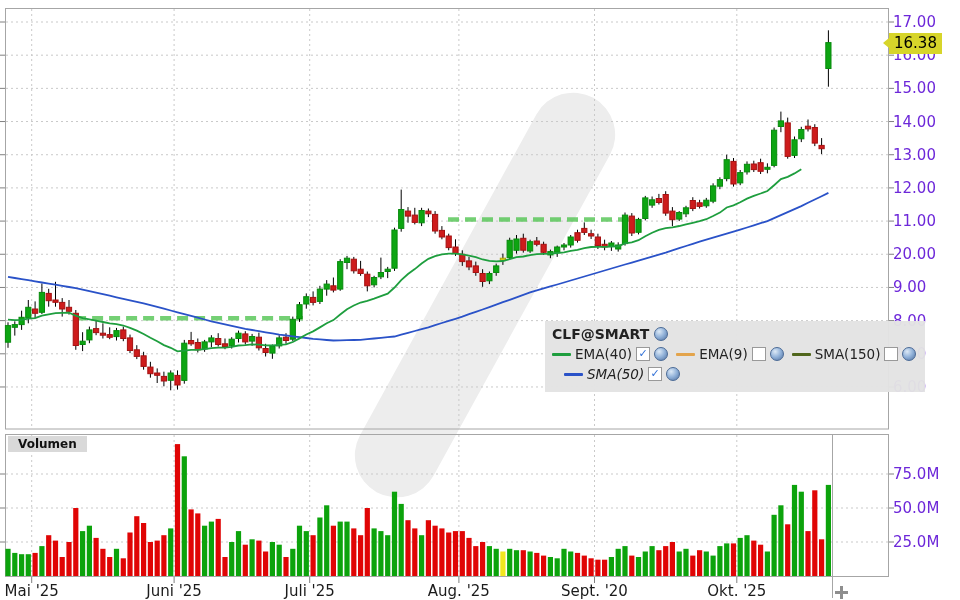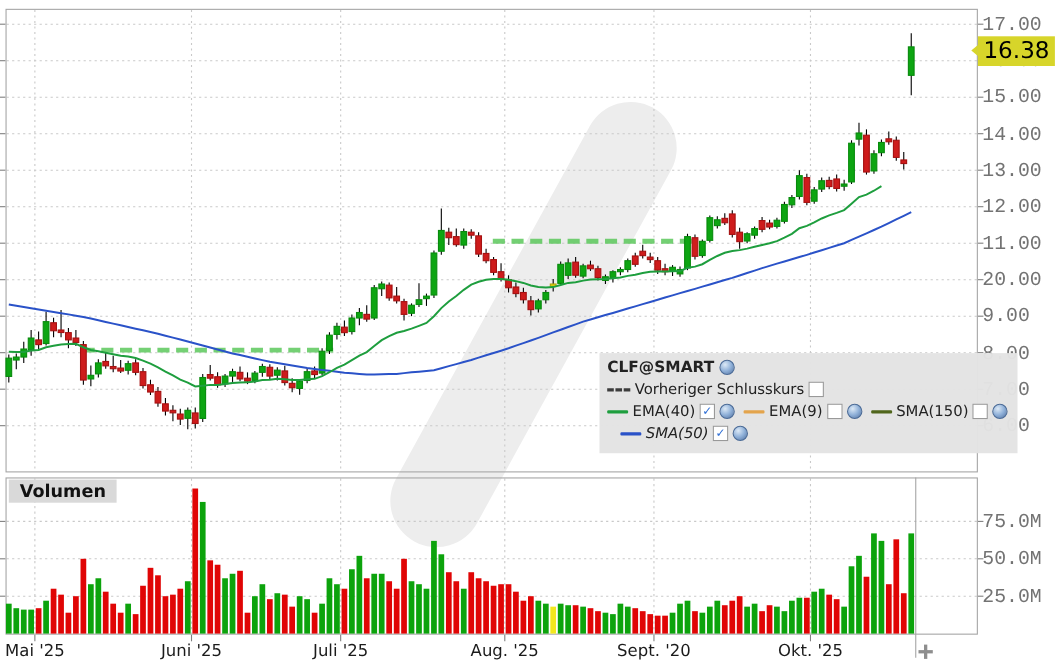--- a/index.html
+++ b/index.html
@@ -2,26 +2,26 @@
 <html><head>
 <meta charset="utf-8">
 <style>
   html,body{margin:0;padding:0;background:#fff;}
   #stage{position:relative;width:960px;height:600px;background:#ffffff;overflow:hidden;
          font-family:"DejaVu Sans","Liberation Sans",sans-serif;color:#1b1b1b;}
   #watermark{position:absolute;left:443px;top:70px;width:84px;height:450px;border-radius:42px;
              background:#ededed;transform:rotate(28.8deg);z-index:1;}
   #chart-svg{position:absolute;left:0;top:0;z-index:2;}
   #labels{position:absolute;left:0;top:0;width:960px;height:600px;z-index:3;pointer-events:none;}
-  .axlbl{position:absolute;font-size:18px;color:#737373;white-space:nowrap;font-family:Liberation Mono, monospace;}
+  .axlbl{position:absolute;font-size:15px;color:#6d28d9;white-space:nowrap;}
   .xlbl{position:absolute;font-size:15px;color:#1b1b1b;width:96px;text-align:center;white-space:nowrap;}
   #volumen-label{position:absolute;left:8px;top:436px;z-index:4;background:#d9d9d9;
-                 font-size:16px;font-weight:bold;padding:1px 10px;color:#111;}
+                 font-size:12px;font-weight:bold;padding:1px 10px;color:#111;}
   #price-tag{position:absolute;left:889px;z-index:5;background:var(--tag,#d7d52a);color:#000;
-             font-size:21px;padding:1px 5px 2px 5px;white-space:nowrap;}
+             font-size:15px;padding:1px 5px 2px 5px;white-space:nowrap;}
   #price-tag .arrow{position:absolute;left:-6px;top:50%;margin-top:-5px;width:0;height:0;
              border-top:5px solid transparent;border-bottom:5px solid transparent;
              border-right:6px solid var(--tag,#d7d52a);}
   #legend{position:absolute;left:545px;top:321px;z-index:4;background:rgba(227,227,227,0.97);
           padding:4px 9px 6px 7px;font-size:13.5px;color:#222;}
   #legend .lg-title{font-weight:bold;font-size:14px;display:flex;align-items:center;gap:5px;margin:1px 0 4px 0;}
   .lg-row{display:flex;align-items:center;gap:8px;margin:4px 0;white-space:nowrap;}
   .lg-item{display:flex;align-items:center;gap:4px;}
   .lg-line{display:inline-block;width:19px;height:3px;border-radius:1px;}
   .lg-dash{display:inline-block;width:21px;height:0;border-top:3px dashed #3c3c3c;}
@@ -520,27 +520,20 @@
   </div>
 
   <div id="legend">
     <div class="lg-title">
       <span>CLF@SMART</span>
       <span class="globe"></span>
     </div>
     <div id="legend-rows">
         <div class="lg-row">
           <span class="lg-item">
-            <span class="lg-dash"></span>
-            <span>Vorheriger Schlusskurs</span>
-            <span class="chk"></span>
-          </span>
-        </div>
-        <div class="lg-row">
-          <span class="lg-item">
             <span class="lg-line" style="background: rgb(30, 158, 62);"></span>
             <span>EMA(40)</span>
             <span class="chk">✓</span>
             <span class="globe"></span>
           </span>
           <span class="lg-item">
             <span class="lg-line" style="background: rgb(227, 164, 76);"></span>
             <span>EMA(9)</span>
             <span class="chk"></span>
             <span class="globe"></span>

